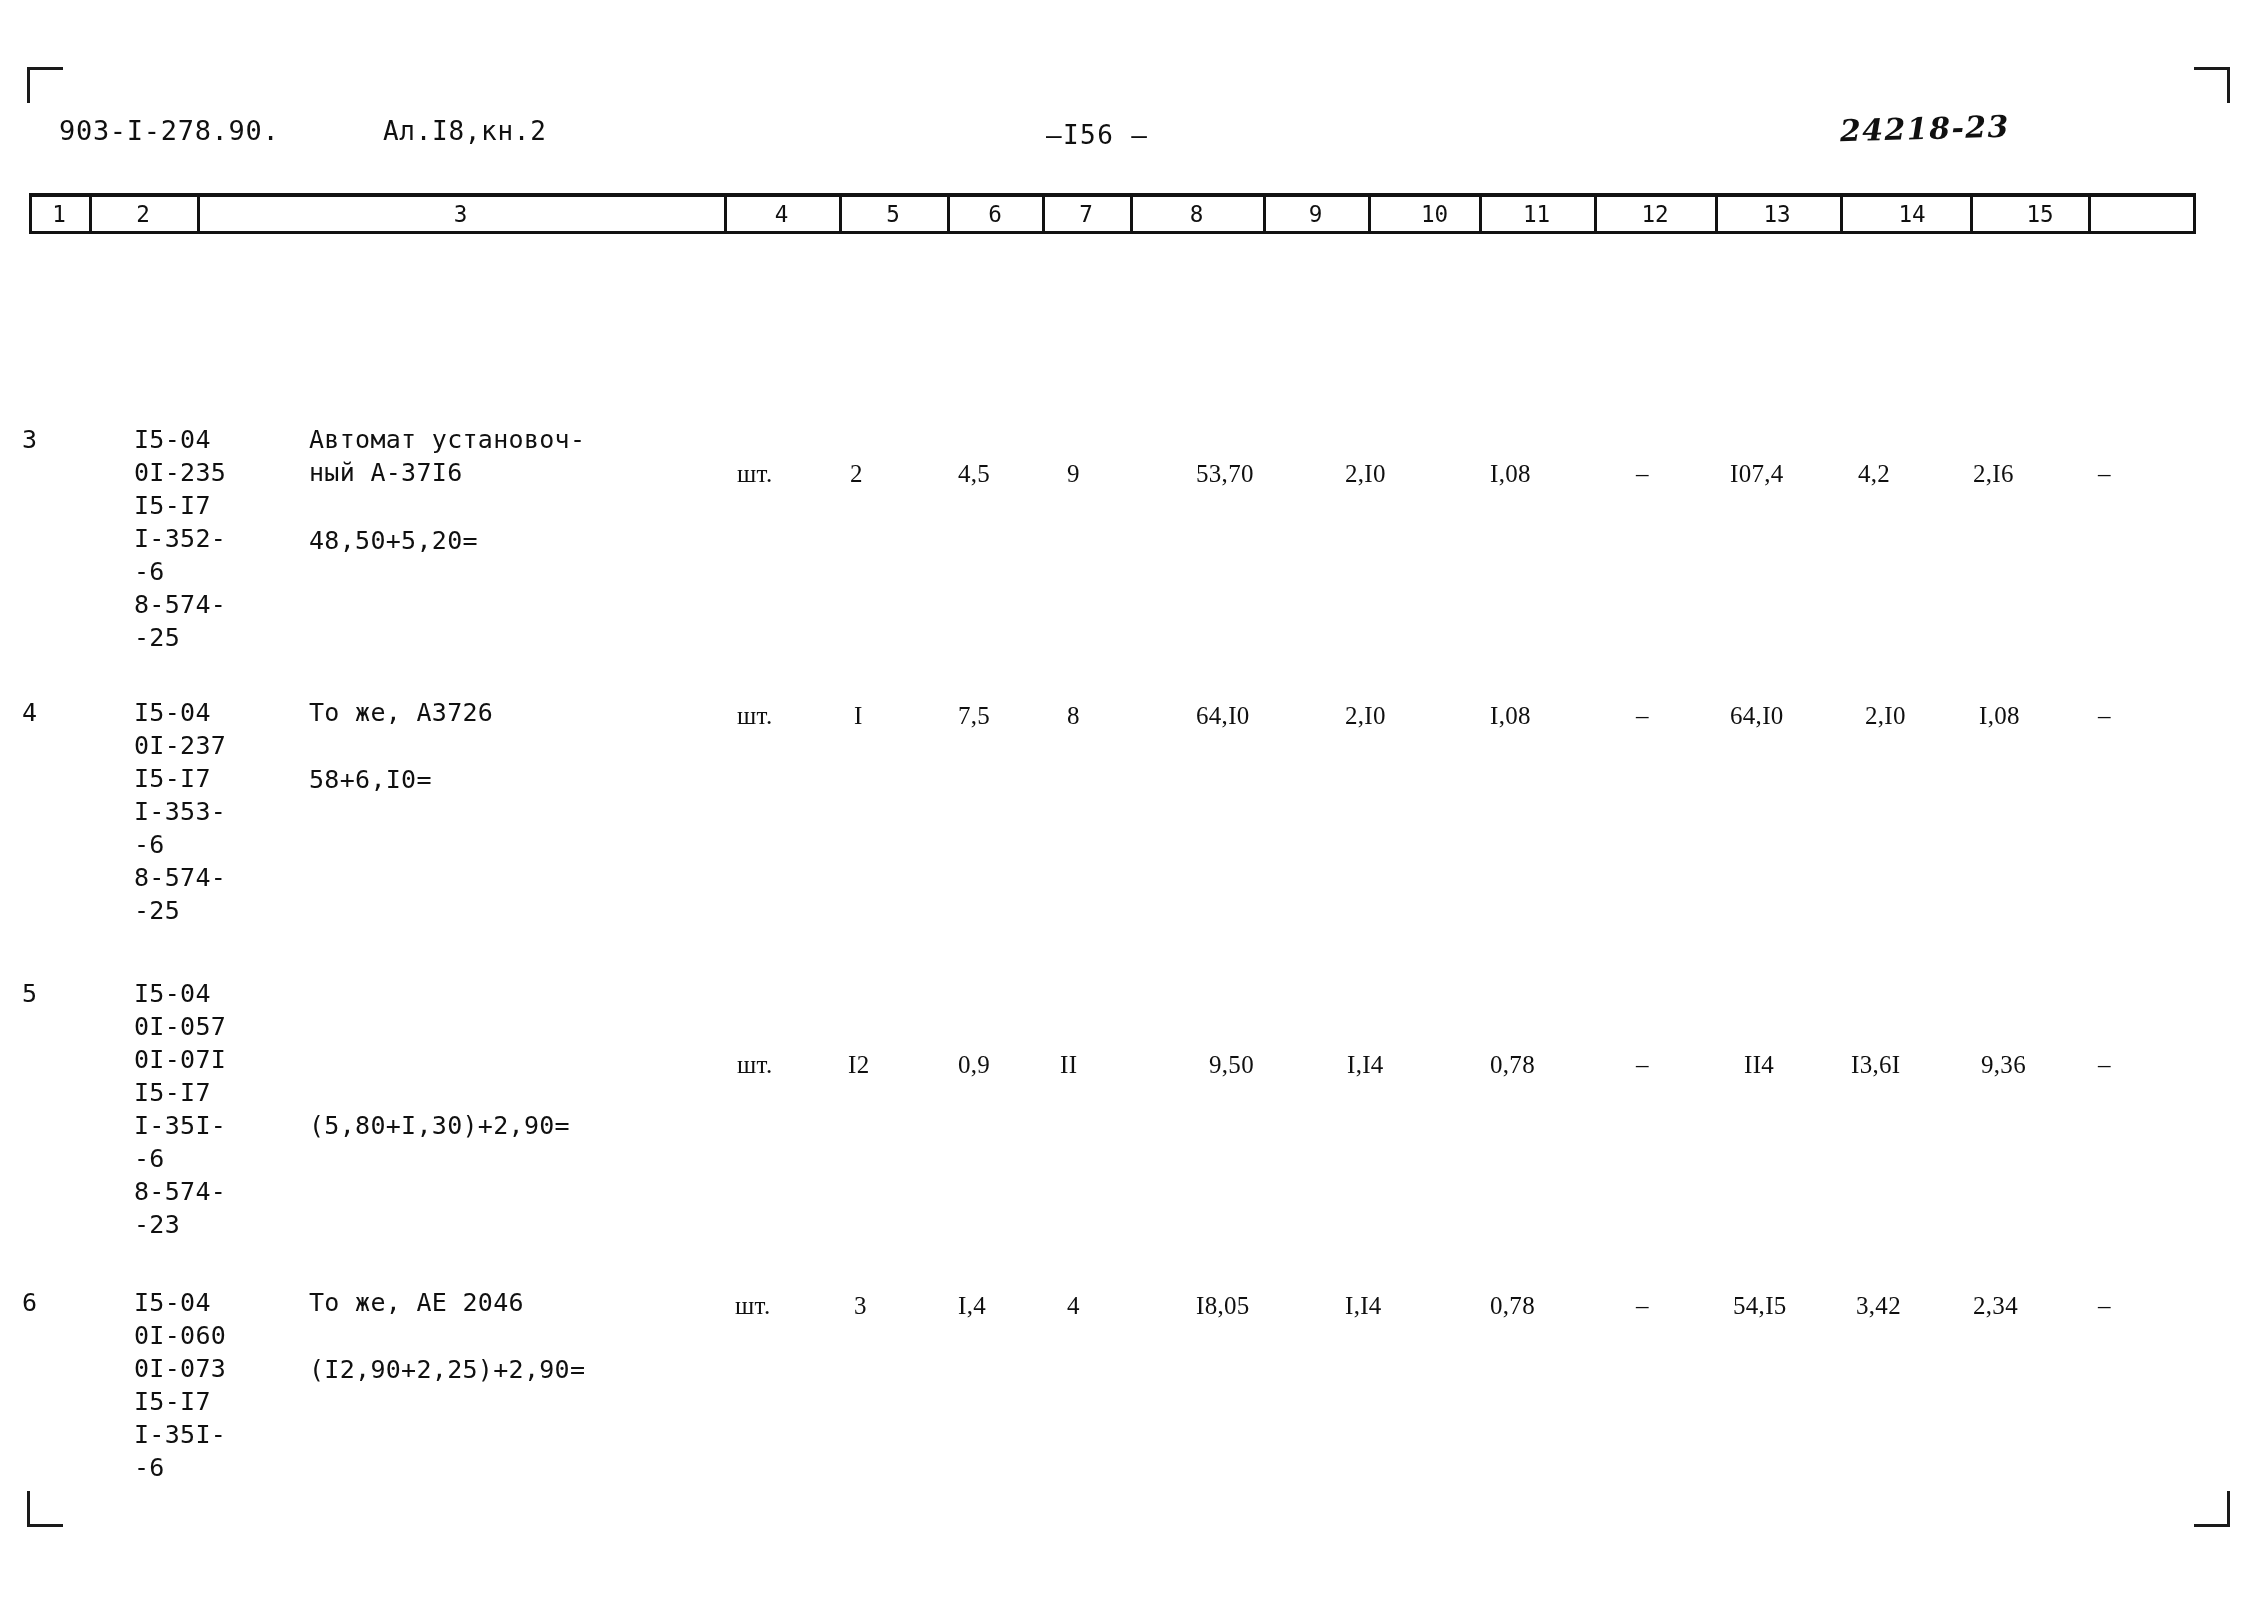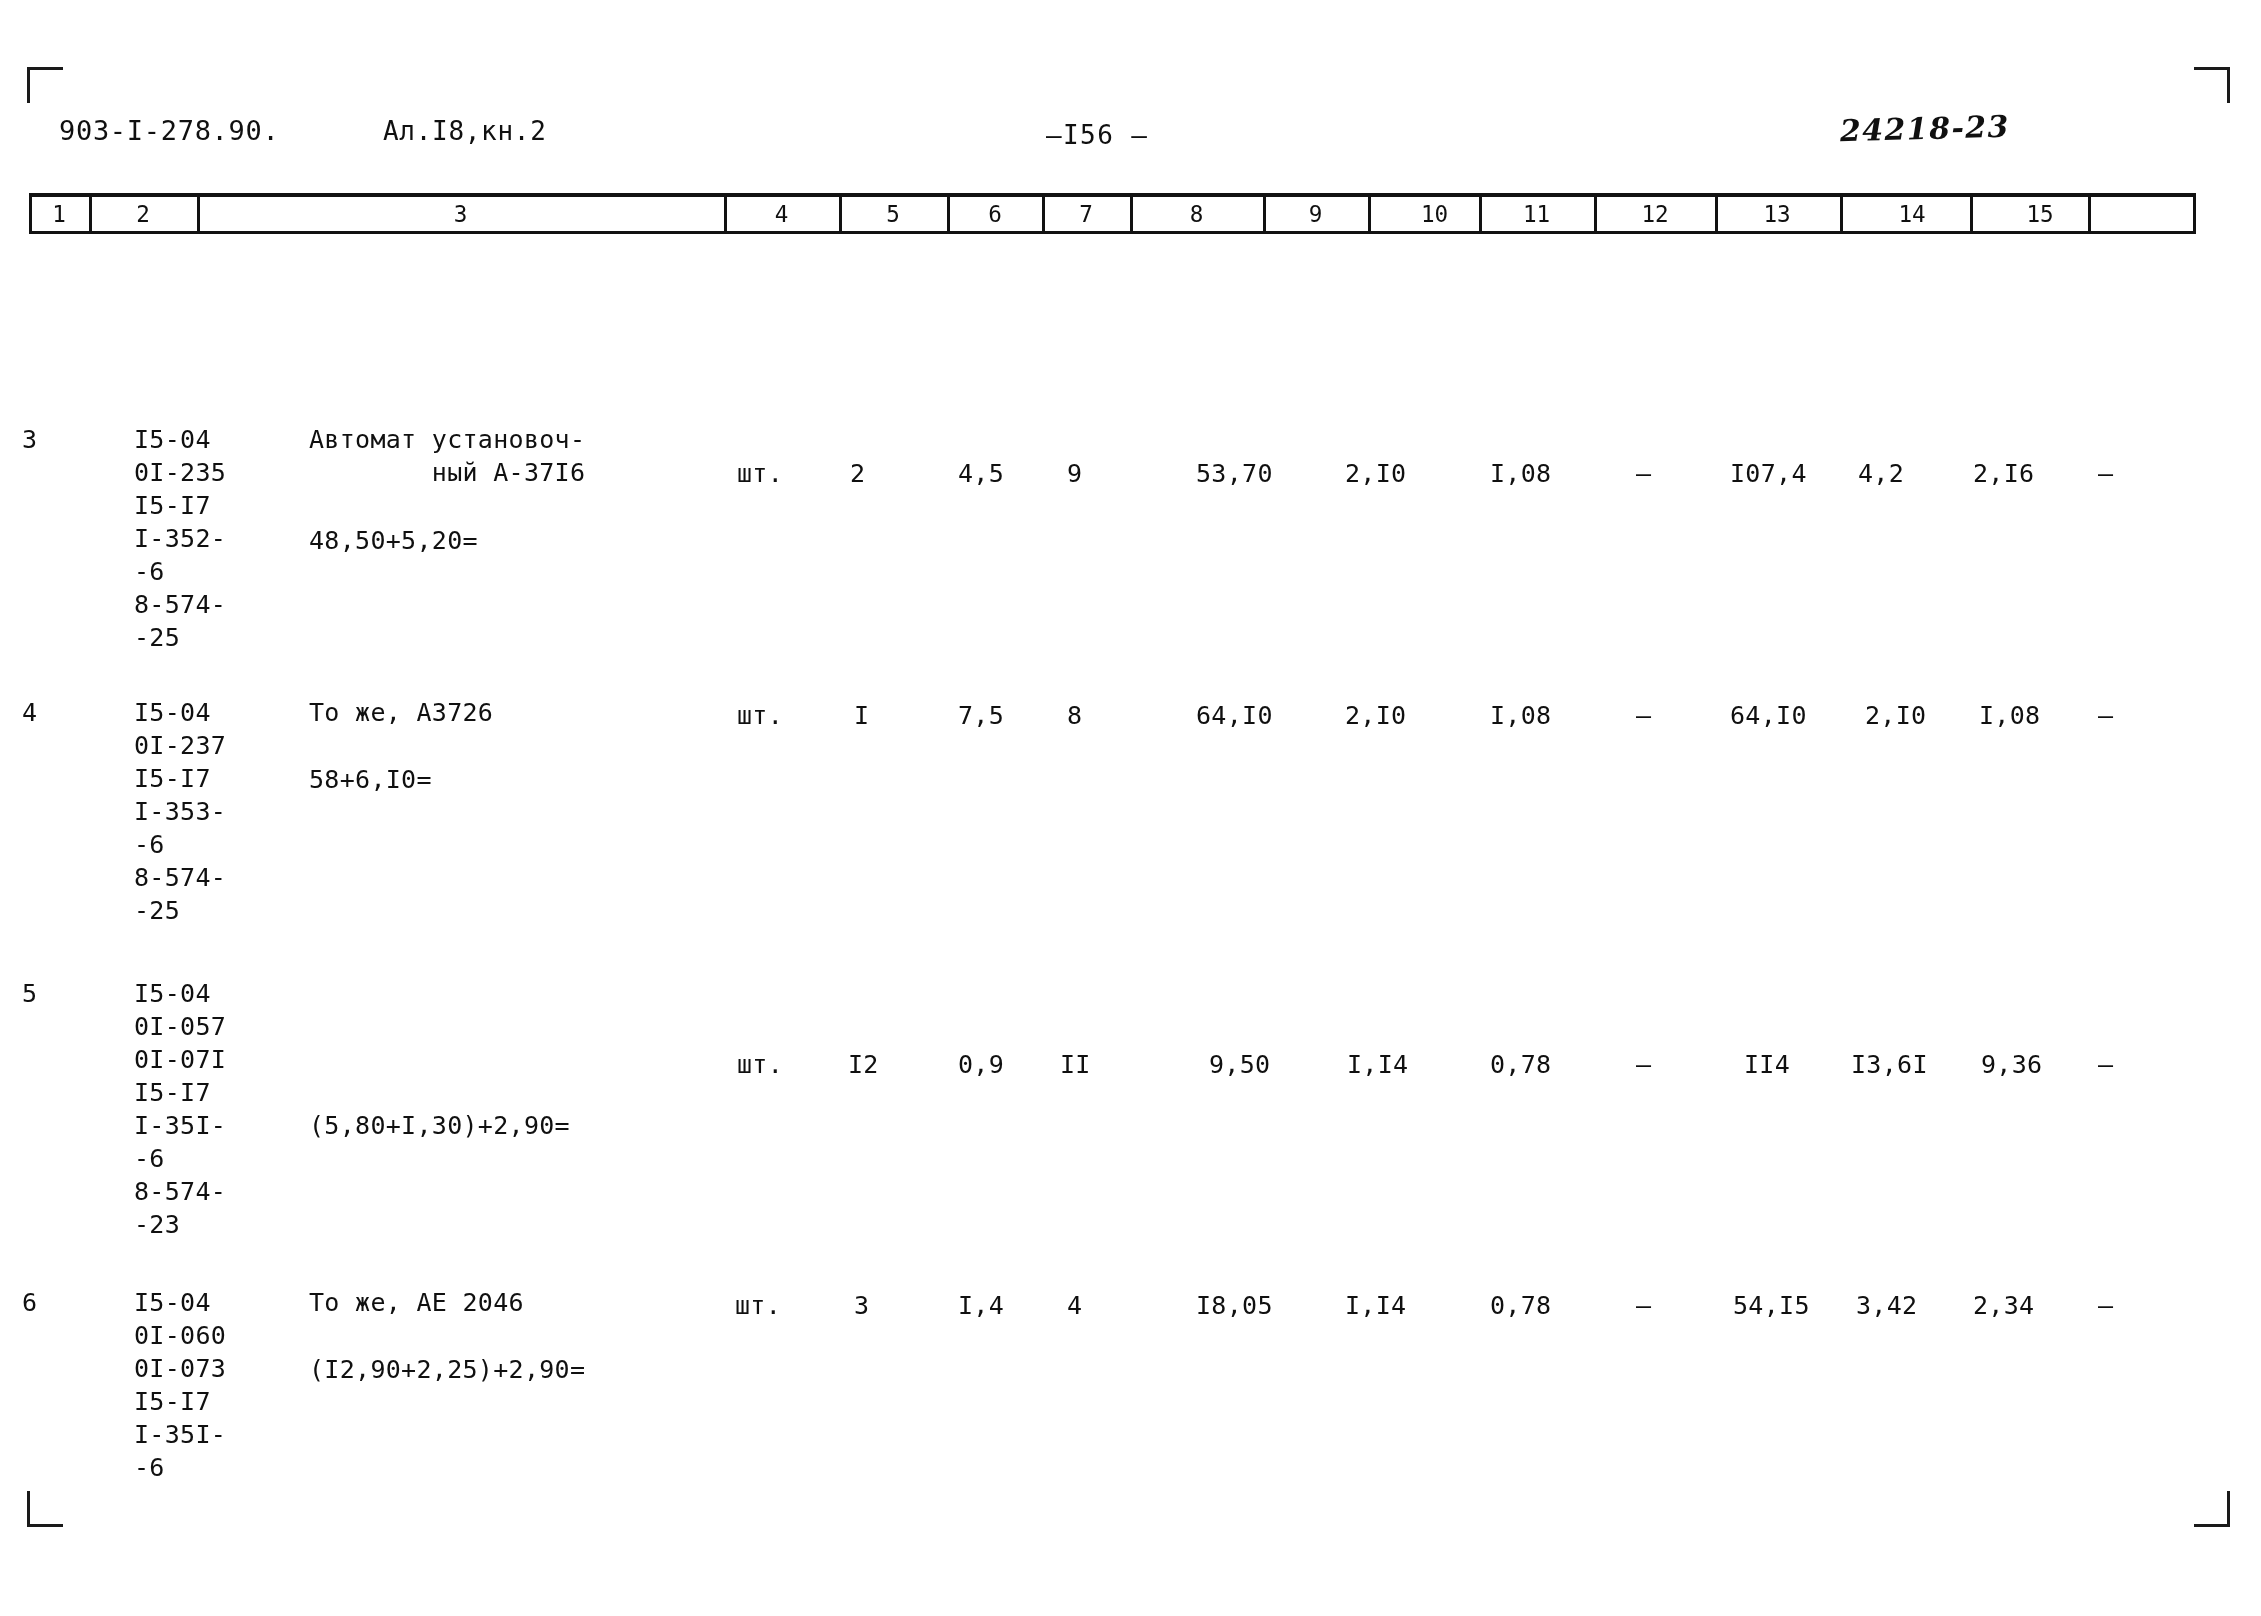--- a/index.html
+++ b/index.html
@@ -122,22 +122,22 @@
   
   .cell {
     position: absolute;
     font-size: 25px;
     line-height: 33px;
     white-space: pre;
     letter-spacing: 0.3px;
   }
   .cell.c-num   { text-align: left; }
   .cell.c-code  { text-align: left; }
-  .cell.c-desc  { text-align: right; }
-  .cell.c-val   { text-align: right; }
+  .cell.c-desc  { text-align: left; }
+  .cell.c-val   { text-align: right; font-family: Liberation Serif, serif; }
 
   .lead-block {
     position: absolute;
     left: 309px;
     top: 286px;
     font-size: 25px;
     line-height: 34px;
     white-space: pre;
     letter-spacing: 0.3px;
   }

